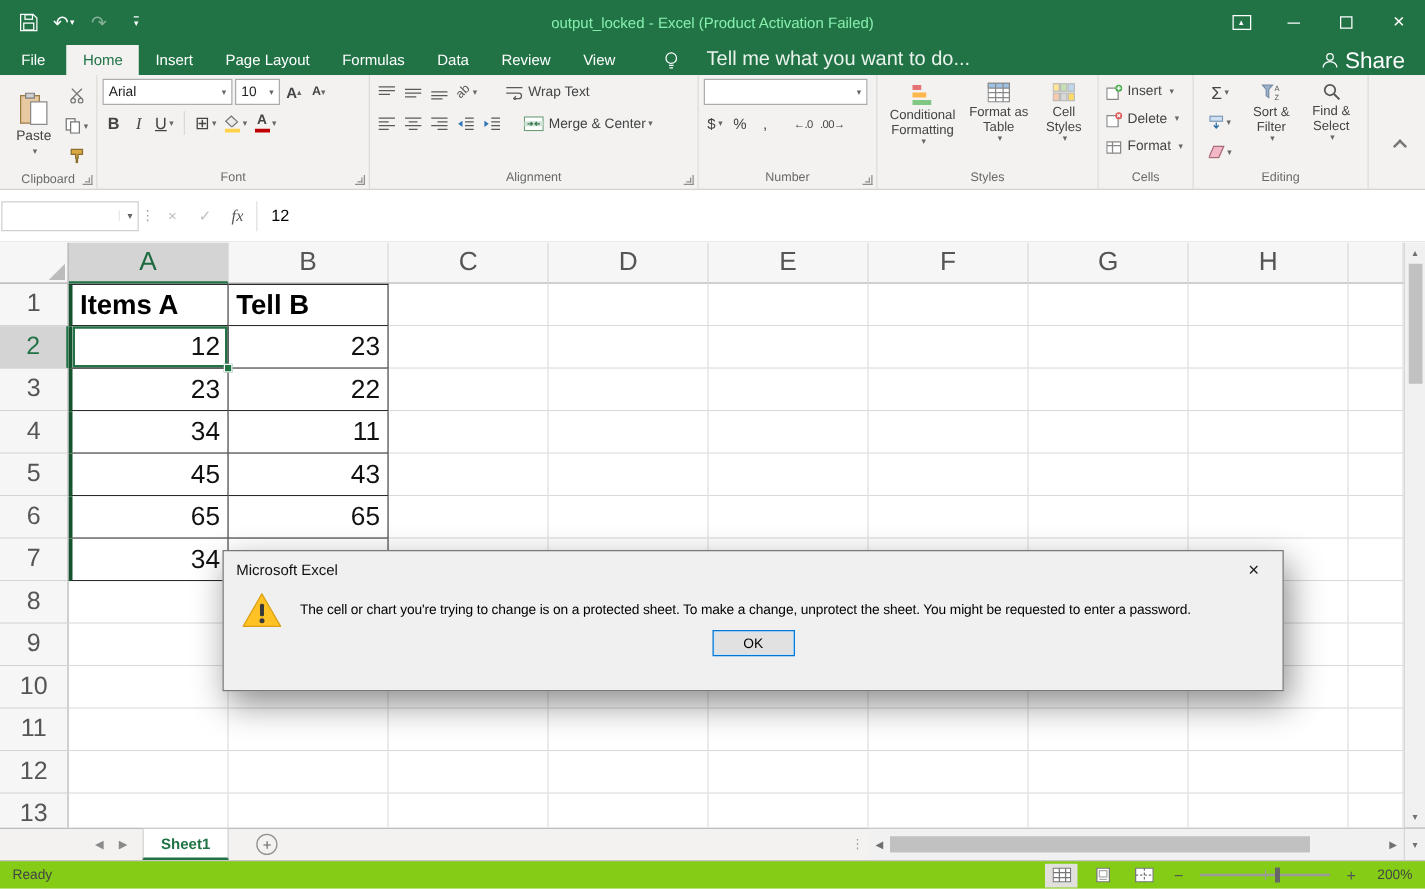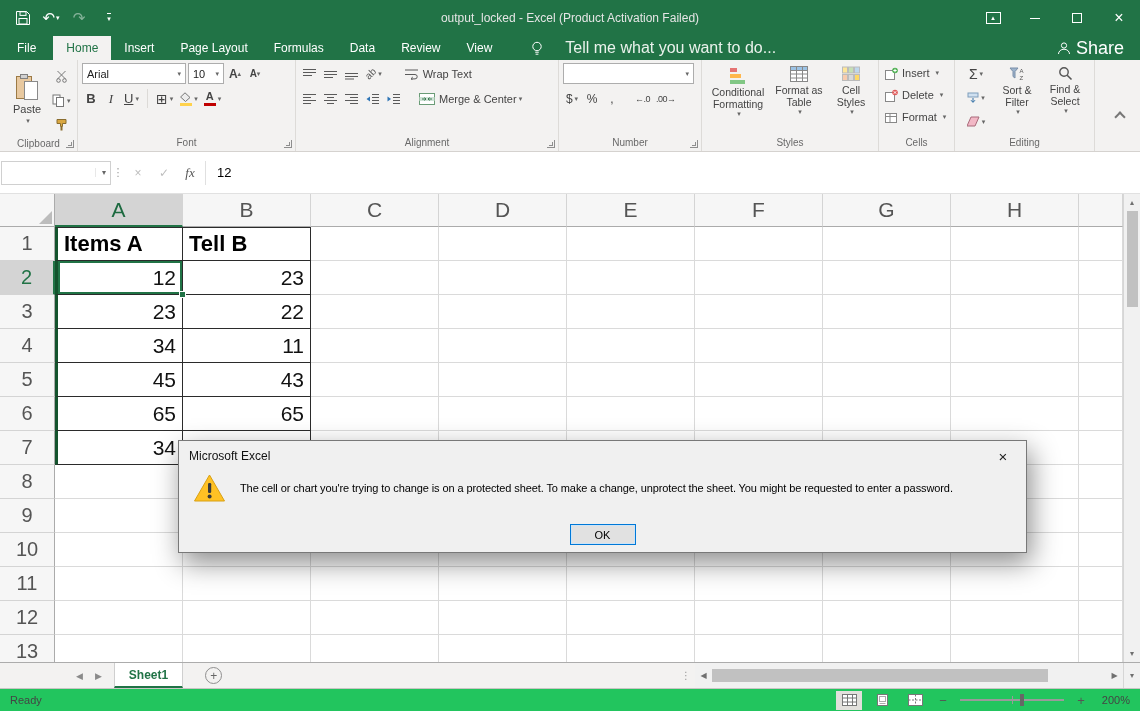--- a/index.html
+++ b/index.html
@@ -6,21 +6,21 @@
 body{font-family:"Liberation Sans","DejaVu Sans",sans-serif;}
 .screen{position:relative;width:1140px;height:711px;background:#fff;overflow:hidden;display:flex;flex-direction:column;font-size:12px;color:#444;}
 
 
 .titlebar{height:36px;min-height:36px;background:#217346;display:flex;align-items:center;position:relative;color:#fff;}
 .qat{display:flex;align-items:center;padding-left:12px;gap:6px;z-index:2;}
 .qbtn{height:24px;min-width:22px;display:flex;align-items:center;justify-content:center;font-size:15px;color:#fff;}
 .qbtn .mini-dd{font-size:7px;margin-left:1px;}
 .qbtn.dim{opacity:.45;}
 .qat-custom{border-top:1px solid #fff;padding-top:1px;font-size:7px;margin-left:4px;}
-.title-text{position:absolute;left:0;right:0;top:0;height:36px;display:flex;align-items:center;justify-content:center;font-size:12px;color:#e5e5e5;pointer-events:none;}
+.title-text{position:absolute;left:0;right:0;top:0;height:36px;display:flex;align-items:center;justify-content:center;font-size:12px;color:#86efac;pointer-events:none;}
 .win-btns{margin-left:auto;display:flex;height:36px;z-index:2;align-items:center;}
 .win-btn{width:42px;height:36px;display:flex;align-items:center;justify-content:center;color:#fff;}
 .min-glyph{width:10px;height:1px;background:#fff;display:inline-block;}
 .max-glyph{width:10px;height:10px;border:1px solid #fff;display:inline-block;}
 .close-glyph{font-size:16px;line-height:1;}
 .ribopt-glyph{width:15px;height:12px;border:1px solid #fff;display:inline-flex;align-items:center;justify-content:center;font-size:7px;}
 
 
 .tabrow{height:24px;min-height:24px;background:#217346;display:flex;align-items:flex-end;color:#fff;}
 .rtab{height:24px;display:flex;align-items:center;padding:0 13px;font-size:12px;}
@@ -105,39 +105,39 @@
 .sheet-tab{display:flex;align-items:center;padding:0 14px;background:#fff;border-right:1px solid #cfcfcf;border-left:1px solid #cfcfcf;border-bottom:2px solid #217346;color:#217346;font-weight:bold;font-size:12px;}
 .addsheet{width:17px;height:17px;border:1px solid #8f8f8f;border-radius:50%;display:flex;align-items:center;justify-content:center;align-self:center;margin-left:22px;color:#666;font-size:12px;line-height:1;}
 .tb-fill{flex:1;}
 .hsplit{display:flex;align-items:center;color:#9a9a9a;font-size:10px;padding:0 4px;}
 .harrow{width:17px;display:flex;align-items:center;justify-content:center;color:#707070;font-size:8px;background:#f1f1f1;}
 .htrack{width:394px;background:#f1f1f1;display:flex;align-items:center;}
 .hthumb{width:336px;height:13px;background:#c1c1c1;}
 .hcorner{width:17px;background:#f1f1f1;border-left:1px solid #d6d6d6;display:flex;align-items:center;justify-content:center;font-size:8px;color:#707070;}
 
 
-.statusbar{height:23px;min-height:23px;background:#22c55e;border-top:1px solid #c8c6c4;display:flex;align-items:center;font-size:11px;color:#444;}
+.statusbar{height:23px;min-height:23px;background:#84cc16;border-top:1px solid #c8c6c4;display:flex;align-items:center;font-size:11px;color:#444;}
 .status-text{padding-left:10px;}
 .sb-right{margin-left:auto;display:flex;align-items:center;gap:7px;padding-right:10px;}
 .viewbtn{width:26px;height:19px;display:flex;align-items:center;justify-content:center;}
 .viewbtn.active{background:#e2e0dc;}
 .zoomout,.zoomin{width:16px;text-align:center;font-size:13px;color:#555;}
 .ztrack{width:104px;height:2px;background:#9a9a9a;position:relative;margin:0 2px;}
 .znotch{position:absolute;left:50%;top:-3px;width:1px;height:8px;background:#9a9a9a;}
 .zthumb{position:absolute;left:58%;top:-5px;width:4px;height:12px;background:#666;}
 .zoomlvl{min-width:34px;text-align:right;color:#444;}
 
 
 .dialog{position:absolute;left:178px;top:440px;width:849px;height:113px;background:#f0f0f0;border:1px solid #787878;box-shadow:4px 10px 26px rgba(0,0,0,.45);z-index:50;display:flex;flex-direction:column;overflow:hidden;}
 .dlg-title{height:30px;display:flex;align-items:center;padding-left:10px;font-size:12px;color:#111;}
 .dlg-close{margin-left:auto;width:46px;height:30px;display:flex;align-items:center;justify-content:center;font-size:15px;color:#222;}
 .dlg-body{display:flex;align-items:center;padding:2px 8px 0 14px;}
 .warn{width:33px;height:30px;display:flex;flex:none;}
 .dlg-msg{margin-left:14px;font-size:11px;letter-spacing:-0.1px;white-space:nowrap;color:#000;}
-.dlg-footer{display:flex;justify-content:center;margin-top:21px;}
+.dlg-footer{display:flex;justify-content:center;margin-top:1px;}
 .okbtn{width:66px;height:21px;background:#e1e1e1;border:1px solid #0078d7;box-shadow:inset 0 0 0 1px #cde4f7;font-size:11px;color:#000;font-family:inherit;}
 svg{display:block;}
 </style>
 </head>
 <body>
 
 <div class="screen">
 
   <div class="titlebar">
     <div class="qat">

